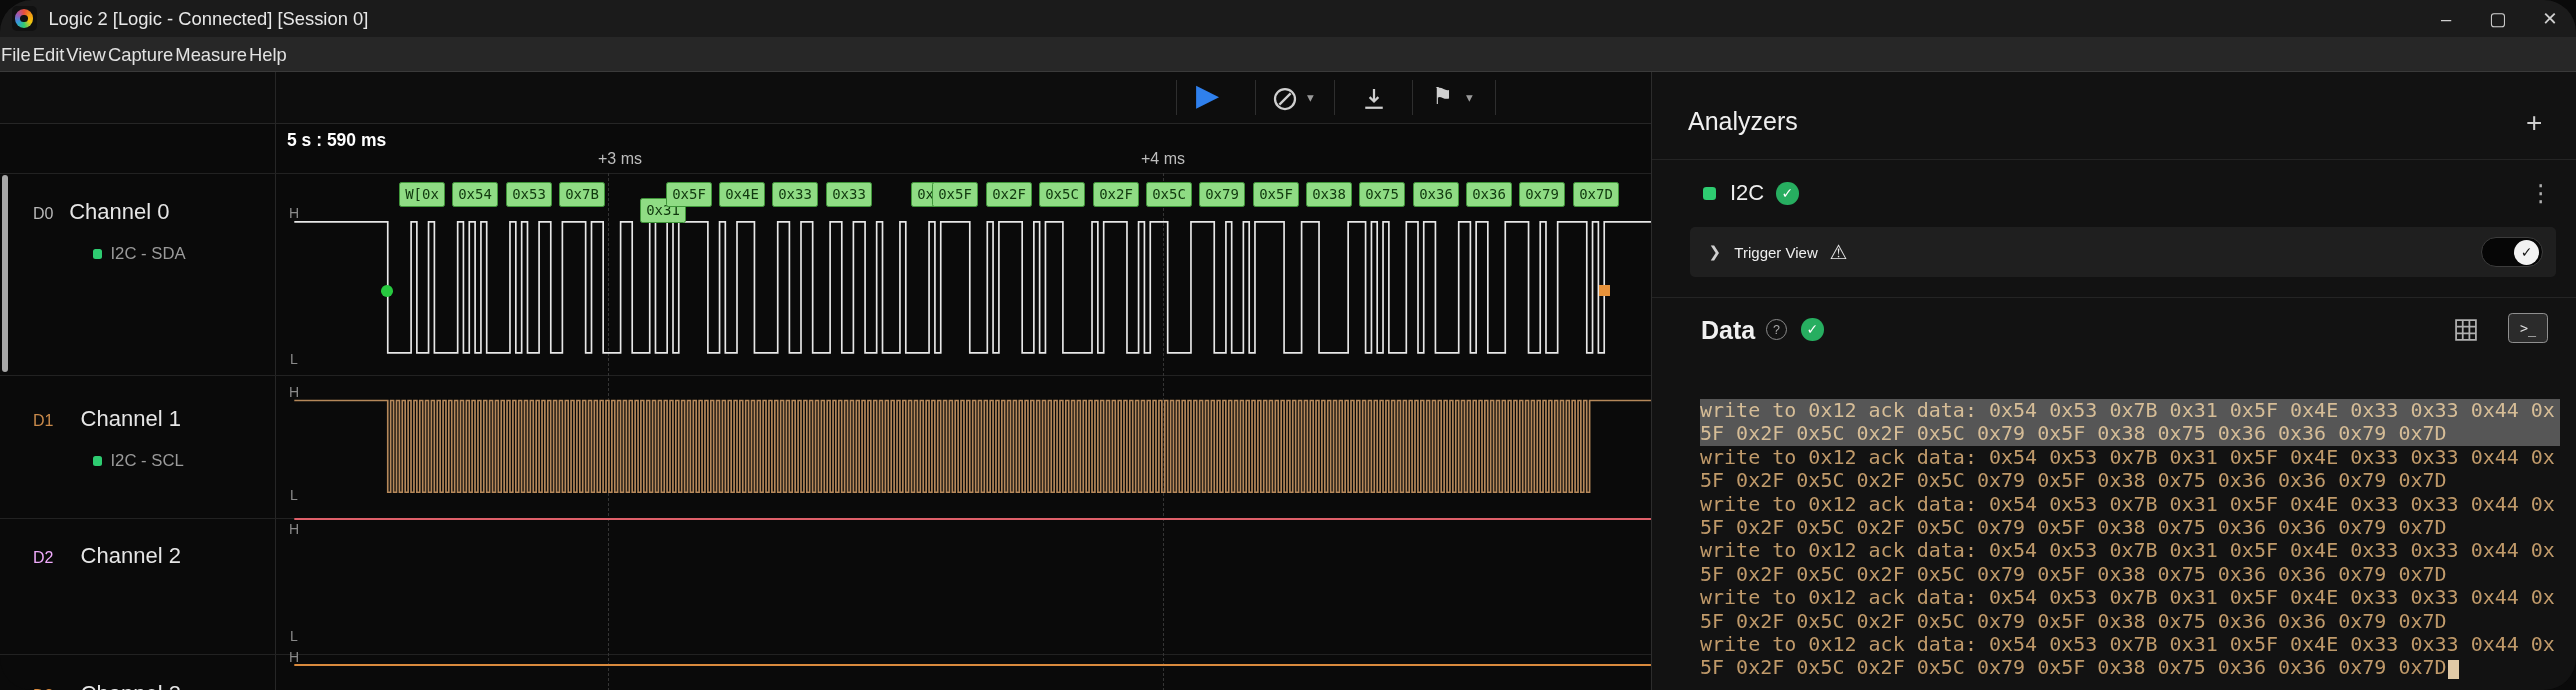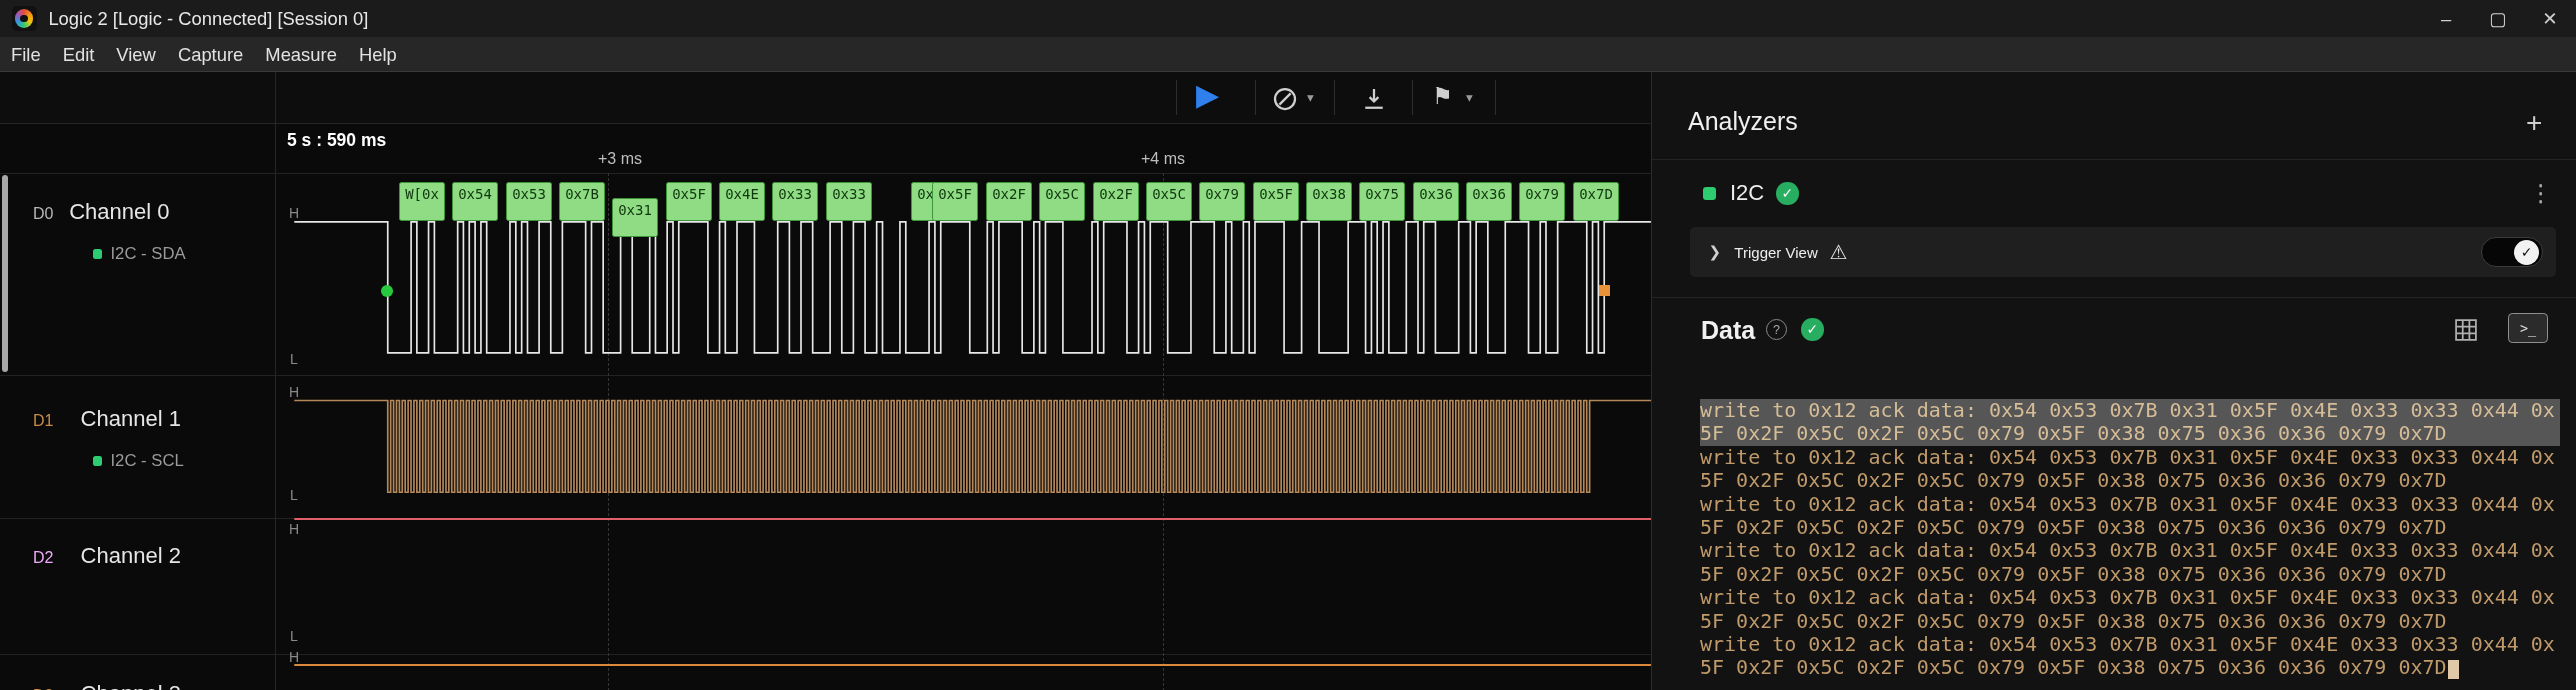--- a/index.html
+++ b/index.html
@@ -1,31 +1,31 @@
 <!DOCTYPE html>
 <html style="font-size:13.4px"><head>
 <meta charset="utf-8">
 <style>
   * { margin:0; padding:0; box-sizing:border-box; }
   html,body { width:2576px; height:690px; background:#0a0a0a; font-family:"Liberation Sans", sans-serif; overflow:hidden; }
-  #screen { position:relative; width:2576px; height:690px; background:#0a0a0a; overflow:hidden; }
+  #screen { position:relative; width:2576px; height:690px; background:#0a0a0a; overflow:hidden;border-radius:32px; }
   .abs { position:absolute; }
 
   
   .titlebar { left:0; top:0; width:2576px; height:37px; background:#1b1b1b; display:flex; align-items:center; }
   .app-icon { width:25px; height:25px; margin-left:11.7px; border-radius:5px; background:#111; display:flex; align-items:center; justify-content:center; }
   .app-icon-ring { width:18.4px; height:18.4px; border-radius:50%; background:conic-gradient(#e74c3c,#f39c12,#f1c40f,#2ecc71,#3498db,#9b59b6,#e74c3c); }
   .app-icon-hole { position:absolute; width:7.5px; height:7.5px; border-radius:50%; background:#111; }
   .title-text { margin-left:11.7px; color:#e8e8e8; font-size:18.4px; }
   .win-controls { margin-left:auto; display:flex; height:37px; }
   .win-btn { width:52px; height:37px; display:flex; align-items:center; justify-content:center; color:#cfcfcf; font-size:18.4px; }
 
   
   .menubar { left:0; top:37px; width:2576px; height:35px; background:#272727; display:flex; align-items:center; border-bottom:0.8px solid #3a3a3a; }
-  .menu-item { padding:0 11px; color:#e2e2e2; font-size:18.4px; line-height:35px; }
+  .menu-item { padding:0 1px; color:#e2e2e2; font-size:18.4px; line-height:35px; }
 
   
   .toolbar { left:0; top:72px; width:1651px; height:52px; background:#0d0d0d; border-bottom:0.8px solid #262626; }
   .tb-div { position:absolute; top:8.3px; width:0.8px; height:35px; background:#2e2e2e; }
   .play-glyph { position:absolute; left:1196px; top:5px; font-size:30px; color:#2f80ed; }
   .tb-icon { position:absolute; top:11.7px; }
   .tb-caret { position:absolute; top:18.4px; color:#9a9a9a; font-size:13.4px; }
   .flag-glyph { position:absolute; top:10px; font-size:23.4px; color:#cfcfcf; }
 
   .col-divider { left:275px; top:72px; width:0.8px; height:619px; background:#262626; }
@@ -38,21 +38,21 @@
   .scroll-thumb { left:1.7px; top:175px; width:6.7px; height:197px; background:#a8a8a8; border-radius:3.3px; }
 
   
   .ch-id { font-size:16px; }
   .ch-name { font-size:22px; color:#e6e6e6; }
   .ch-analyzer { display:flex; align-items:center; gap:8.3px; color:#9a9a9a; font-size:16.7px; }
   .an-dot { width:9.2px; height:9.2px; border-radius:2.5px; background:#2ecc71; }
   .hl { color:#8a8a8a; font-size:14px; }
 
   
-  .anno { position:absolute; top:182px; height:39px; background:#8fdc84; border:0.8px solid #3f9639; border-radius:2.5px; color:#10380e; font-family:"DejaVu Sans Mono", monospace; font-size:14px; line-height:23.4px; text-align:center; overflow:hidden; white-space:nowrap; }
+  .anno { position:absolute; top:182px; height:25px; background:#8fdc84; border:0.8px solid #3f9639; border-radius:2.5px; color:#10380e; font-family:"DejaVu Sans Mono", monospace; font-size:14px; line-height:23.4px; text-align:center; overflow:hidden; white-space:nowrap; }
   .start-marker { left:381px; top:285px; width:11.7px; height:11.7px; border-radius:50%; background:#27c93f; }
   .stop-marker { left:1599px; top:285px; width:11px; height:11px; background:#e8923a; }
 
   
   .panel { left:1651px; top:72px; width:925px; height:619px; background:#121212; border-left:0.8px solid #2c2c2c; }
   .panel-title { left:1688px; top:107px; color:#f0f0f0; font-size:25px; font-weight:500; }
   .plus { left:2526px; top:107px; color:#cfcfcf; font-size:28px; }
   .panel-hr { left:1652px; width:924px; height:0.8px; background:#242424; }
   .i2c-bullet { left:1703px; top:187px; width:12.5px; height:12.5px; border-radius:3.3px; background:#2ecc71; }
   .i2c-name { left:1730px; top:180px; color:#eeeeee; font-size:22px; }
@@ -191,21 +191,21 @@
       <path d="M352 480 H464 V590 H467.5 V480 H471.0 V590 H474.5 V480 H478.0 V590 H481.4 V480 H484.9 V590 H488.4 V480 H491.9 V590 H495.4 V480 H498.9 V590 H502.4 V480 H505.9 V590 H509.3 V480 H512.8 V590 H516.3 V480 H519.8 V590 H523.3 V480 H526.8 V590 H530.3 V480 H533.8 V590 H537.2 V480 H540.7 V590 H544.2 V480 H547.7 V590 H551.2 V480 H554.7 V590 H558.2 V480 H561.7 V590 H565.1 V480 H568.6 V590 H572.1 V480 H575.6 V590 H579.1 V480 H582.6 V590 H586.1 V480 H589.6 V590 H593.1 V480 H596.5 V590 H600.0 V480 H603.5 V590 H607.0 V480 H610.5 V590 H614.0 V480 H617.5 V590 H621.0 V480 H624.4 V590 H627.9 V480 H631.4 V590 H634.9 V480 H638.4 V590 H641.9 V480 H645.4 V590 H648.9 V480 H652.3 V590 H655.8 V480 H659.3 V590 H662.8 V480 H666.3 V590 H669.8 V480 H673.3 V590 H676.8 V480 H680.3 V590 H683.7 V480 H687.2 V590 H690.7 V480 H694.2 V590 H697.7 V480 H701.2 V590 H704.7 V480 H708.2 V590 H711.6 V480 H715.1 V590 H718.6 V480 H722.1 V590 H725.6 V480 H729.1 V590 H732.6 V480 H736.1 V590 H739.5 V480 H743.0 V590 H746.5 V480 H750.0 V590 H753.5 V480 H757.0 V590 H760.5 V480 H764.0 V590 H767.4 V480 H770.9 V590 H774.4 V480 H777.9 V590 H781.4 V480 H784.9 V590 H788.4 V480 H791.9 V590 H795.4 V480 H798.8 V590 H802.3 V480 H805.8 V590 H809.3 V480 H812.8 V590 H816.3 V480 H819.8 V590 H823.3 V480 H826.7 V590 H830.2 V480 H833.7 V590 H837.2 V480 H840.7 V590 H844.2 V480 H847.7 V590 H851.2 V480 H854.6 V590 H858.1 V480 H861.6 V590 H865.1 V480 H868.6 V590 H872.1 V480 H875.6 V590 H879.1 V480 H882.6 V590 H886.0 V480 H889.5 V590 H893.0 V480 H896.5 V590 H900.0 V480 H903.5 V590 H907.0 V480 H910.5 V590 H913.9 V480 H917.4 V590 H920.9 V480 H924.4 V590 H927.9 V480 H931.4 V590 H934.9 V480 H938.4 V590 H941.8 V480 H945.3 V590 H948.8 V480 H952.3 V590 H955.8 V480 H959.3 V590 H962.8 V480 H966.3 V590 H969.7 V480 H973.2 V590 H976.7 V480 H980.2 V590 H983.7 V480 H987.2 V590 H990.7 V480 H994.2 V590 H997.7 V480 H1001.1 V590 H1004.6 V480 H1008.1 V590 H1011.6 V480 H1015.1 V590 H1018.6 V480 H1022.1 V590 H1025.6 V480 H1029.0 V590 H1032.5 V480 H1036.0 V590 H1039.5 V480 H1043.0 V590 H1046.5 V480 H1050.0 V590 H1053.5 V480 H1056.9 V590 H1060.4 V480 H1063.9 V590 H1067.4 V480 H1070.9 V590 H1074.4 V480 H1077.9 V590 H1081.4 V480 H1084.9 V590 H1088.3 V480 H1091.8 V590 H1095.3 V480 H1098.8 V590 H1102.3 V480 H1105.8 V590 H1109.3 V480 H1112.8 V590 H1116.2 V480 H1119.7 V590 H1123.2 V480 H1126.7 V590 H1130.2 V480 H1133.7 V590 H1137.2 V480 H1140.7 V590 H1144.1 V480 H1147.6 V590 H1151.1 V480 H1154.6 V590 H1158.1 V480 H1161.6 V590 H1165.1 V480 H1168.6 V590 H1172.0 V480 H1175.5 V590 H1179.0 V480 H1182.5 V590 H1186.0 V480 H1189.5 V590 H1193.0 V480 H1196.5 V590 H1200.0 V480 H1203.4 V590 H1206.9 V480 H1210.4 V590 H1213.9 V480 H1217.4 V590 H1220.9 V480 H1224.4 V590 H1227.9 V480 H1231.3 V590 H1234.8 V480 H1238.3 V590 H1241.8 V480 H1245.3 V590 H1248.8 V480 H1252.3 V590 H1255.8 V480 H1259.2 V590 H1262.7 V480 H1266.2 V590 H1269.7 V480 H1273.2 V590 H1276.7 V480 H1280.2 V590 H1283.7 V480 H1287.1 V590 H1290.6 V480 H1294.1 V590 H1297.6 V480 H1301.1 V590 H1304.6 V480 H1308.1 V590 H1311.6 V480 H1315.1 V590 H1318.5 V480 H1322.0 V590 H1325.5 V480 H1329.0 V590 H1332.5 V480 H1336.0 V590 H1339.5 V480 H1343.0 V590 H1346.4 V480 H1349.9 V590 H1353.4 V480 H1356.9 V590 H1360.4 V480 H1363.9 V590 H1367.4 V480 H1370.9 V590 H1374.3 V480 H1377.8 V590 H1381.3 V480 H1384.8 V590 H1388.3 V480 H1391.8 V590 H1395.3 V480 H1398.8 V590 H1402.3 V480 H1405.7 V590 H1409.2 V480 H1412.7 V590 H1416.2 V480 H1419.7 V590 H1423.2 V480 H1426.7 V590 H1430.2 V480 H1433.6 V590 H1437.1 V480 H1440.6 V590 H1444.1 V480 H1447.6 V590 H1451.1 V480 H1454.6 V590 H1458.1 V480 H1461.5 V590 H1465.0 V480 H1468.5 V590 H1472.0 V480 H1475.5 V590 H1479.0 V480 H1482.5 V590 H1486.0 V480 H1489.4 V590 H1492.9 V480 H1496.4 V590 H1499.9 V480 H1503.4 V590 H1506.9 V480 H1510.4 V590 H1513.9 V480 H1517.4 V590 H1520.8 V480 H1524.3 V590 H1527.8 V480 H1531.3 V590 H1534.8 V480 H1538.3 V590 H1541.8 V480 H1545.3 V590 H1548.7 V480 H1552.2 V590 H1555.7 V480 H1559.2 V590 H1562.7 V480 H1566.2 V590 H1569.7 V480 H1573.2 V590 H1576.6 V480 H1580.1 V590 H1583.6 V480 H1587.1 V590 H1590.6 V480 H1594.1 V590 H1597.6 V480 H1601.1 V590 H1604.6 V480 H1608.0 V590 H1611.5 V480 H1615.0 V590 H1618.5 V480 H1622.0 V590 H1625.5 V480 H1629.0 V590 H1632.5 V480 H1635.9 V590 H1639.4 V480 H1642.9 V590 H1646.4 V480 H1649.9 V590 H1653.4 V480 H1656.9 V590 H1660.4 V480 H1663.8 V590 H1667.3 V480 H1670.8 V590 H1674.3 V480 H1677.8 V590 H1681.3 V480 H1684.8 V590 H1688.3 V480 H1691.7 V590 H1695.2 V480 H1698.7 V590 H1702.2 V480 H1705.7 V590 H1709.2 V480 H1712.7 V590 H1716.2 V480 H1719.7 V590 H1723.1 V480 H1726.6 V590 H1730.1 V480 H1733.6 V590 H1737.1 V480 H1740.6 V590 H1744.1 V480 H1747.6 V590 H1751.0 V480 H1754.5 V590 H1758.0 V480 H1761.5 V590 H1765.0 V480 H1768.5 V590 H1772.0 V480 H1775.5 V590 H1778.9 V480 H1782.4 V590 H1785.9 V480 H1789.4 V590 H1792.9 V480 H1796.4 V590 H1799.9 V480 H1803.4 V590 H1806.9 V480 H1810.3 V590 H1813.8 V480 H1817.3 V590 H1820.8 V480 H1824.3 V590 H1827.8 V480 H1831.3 V590 H1834.8 V480 H1838.2 V590 H1841.7 V480 H1845.2 V590 H1848.7 V480 H1852.2 V590 H1855.7 V480 H1859.2 V590 H1862.7 V480 H1866.1 V590 H1869.6 V480 H1873.1 V590 H1876.6 V480 H1880.1 V590 H1883.6 V480 H1887.1 V590 H1890.6 V480 H1894.0 V590 H1897.5 V480 H1901.0 V590 H1904.5 V480 H1908.0 H1978" fill="none" stroke="#b5885a" stroke-width="2"></path>
       <path d="M352 622 H1978" fill="none" stroke="#e0606a" stroke-width="2.5"></path>
       <path d="M352 797 H1978" fill="none" stroke="#d98a3d" stroke-width="2.5"></path>
     </svg>
 
   <div id="annotations">
       <div class="anno" style="left: 399px; width: 46px;">W[0x</div>
       <div class="anno" style="left: 452px; width: 46px;">0x54</div>
       <div class="anno" style="left: 506px; width: 46px;">0x53</div>
       <div class="anno" style="left: 559px; width: 46px;">0x7B</div>
-      <div class="anno" style="left: 612px; width: 46px; margin-top: 16px;">0x31</div>
+      <div class="anno" style="left: 640px; width: 46px; margin-top: 16px;">0x31</div>
       <div class="anno" style="left: 666px; width: 46px;">0x5F</div>
       <div class="anno" style="left: 719px; width: 46px;">0x4E</div>
       <div class="anno" style="left: 772px; width: 46px;">0x33</div>
       <div class="anno" style="left: 826px; width: 46px;">0x33</div>
       <div class="anno" style="left: 879px; width: 46px; margin-left: 32px;">0x44</div>
       <div class="anno" style="left: 932px; width: 46px;">0x5F</div>
       <div class="anno" style="left: 986px; width: 46px;">0x2F</div>
       <div class="anno" style="left: 1039px; width: 46px;">0x5C</div>
       <div class="anno" style="left: 1093px; width: 46px;">0x2F</div>
       <div class="anno" style="left: 1146px; width: 46px;">0x5C</div>

